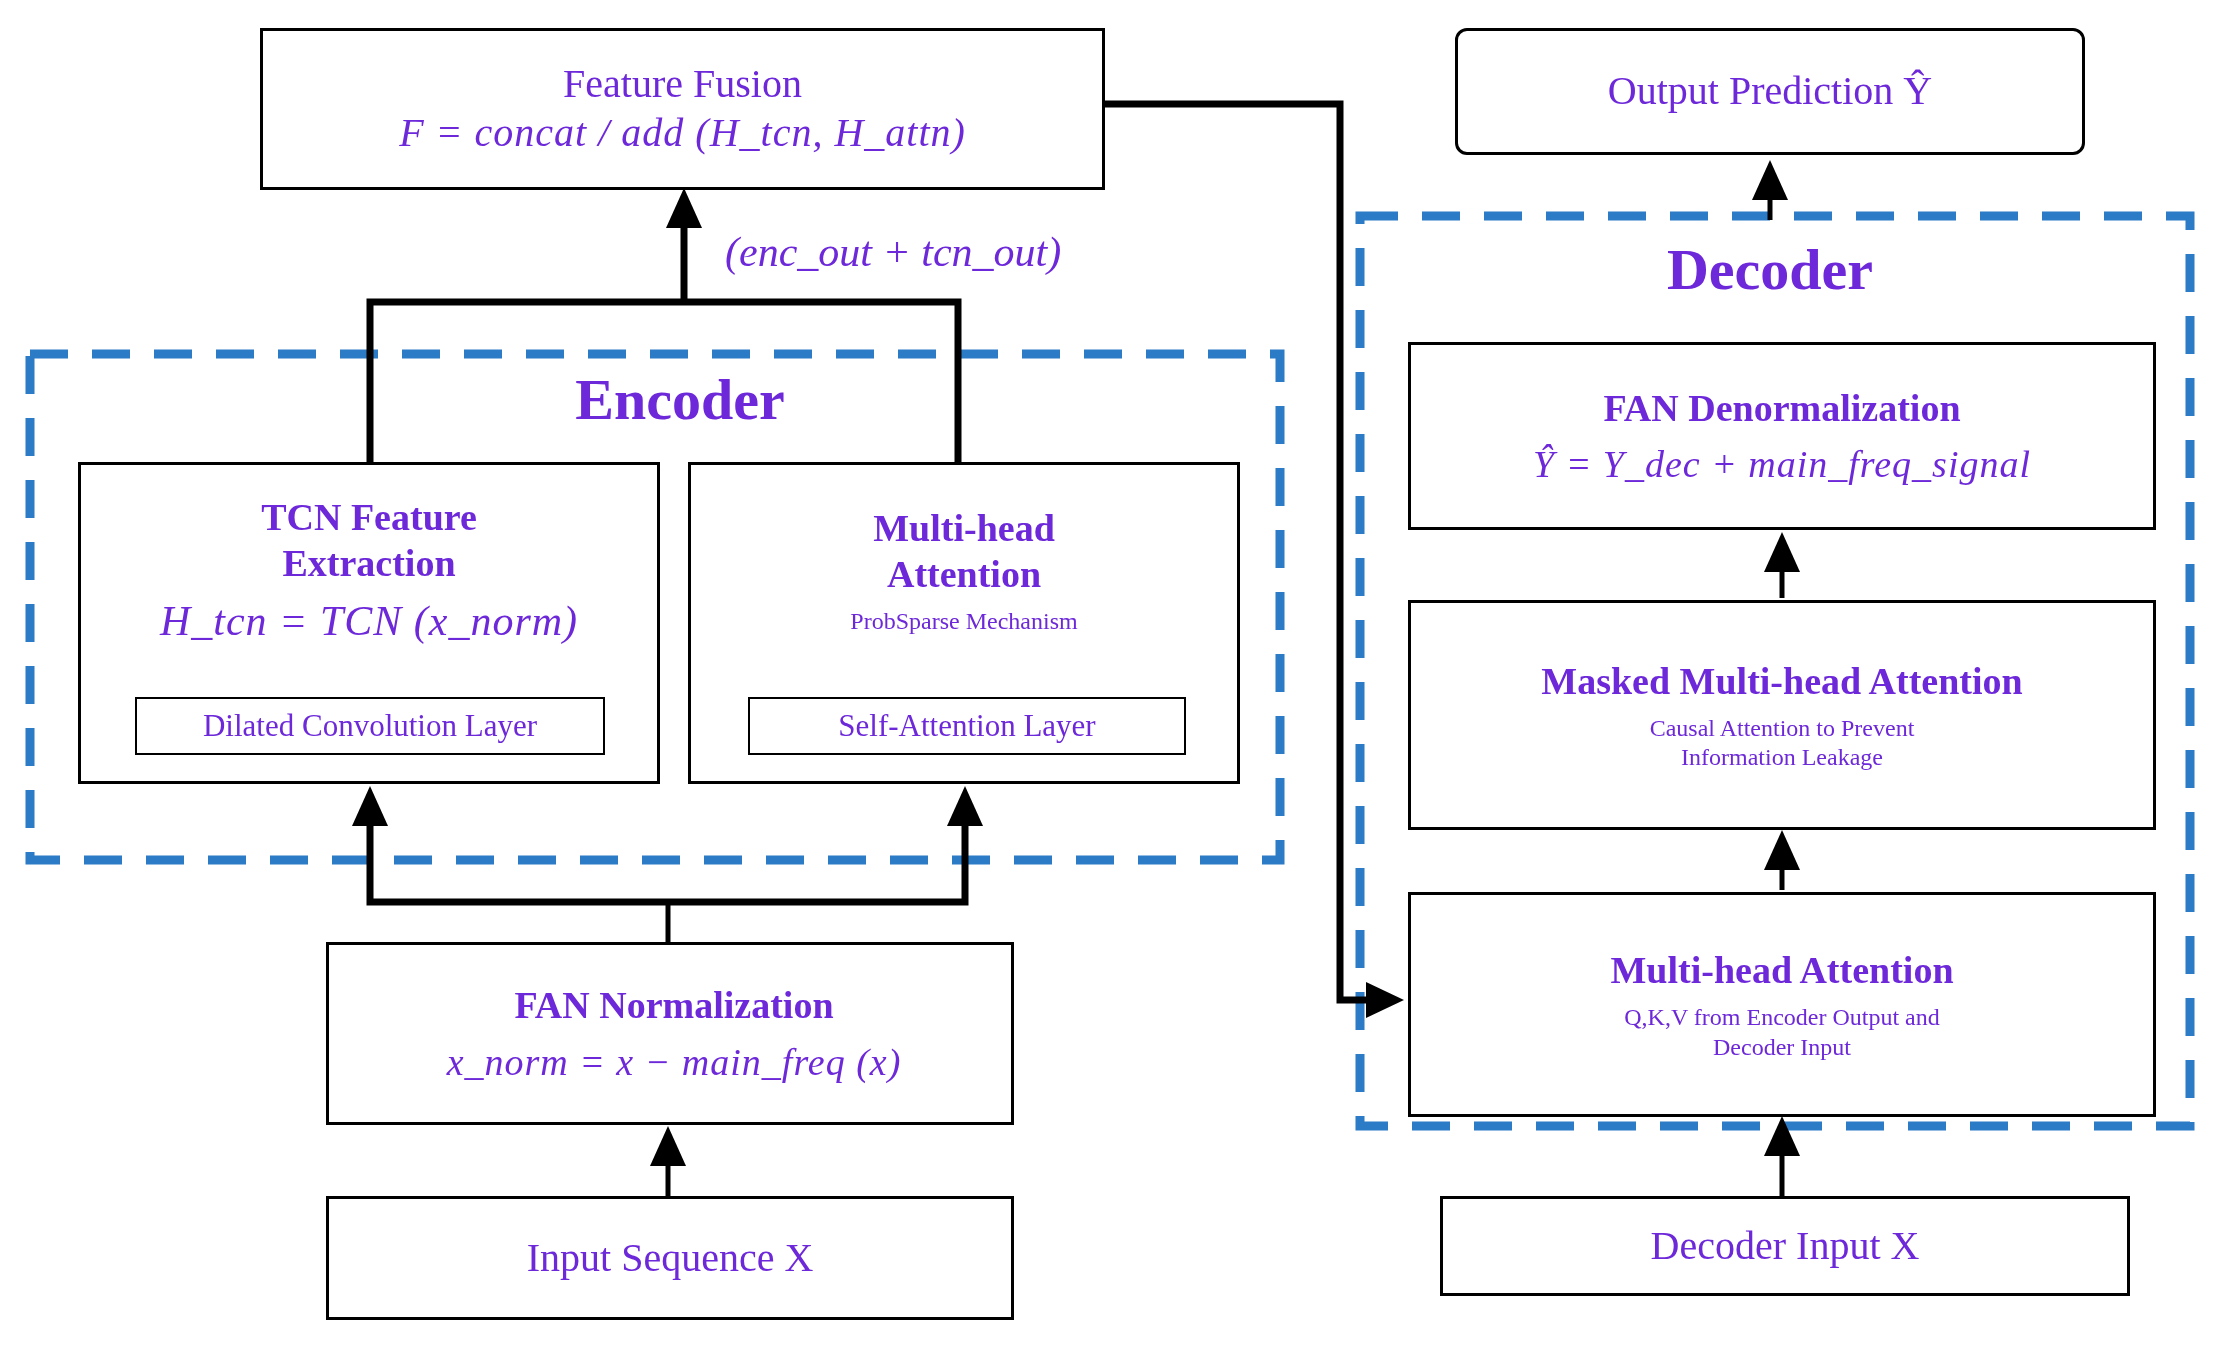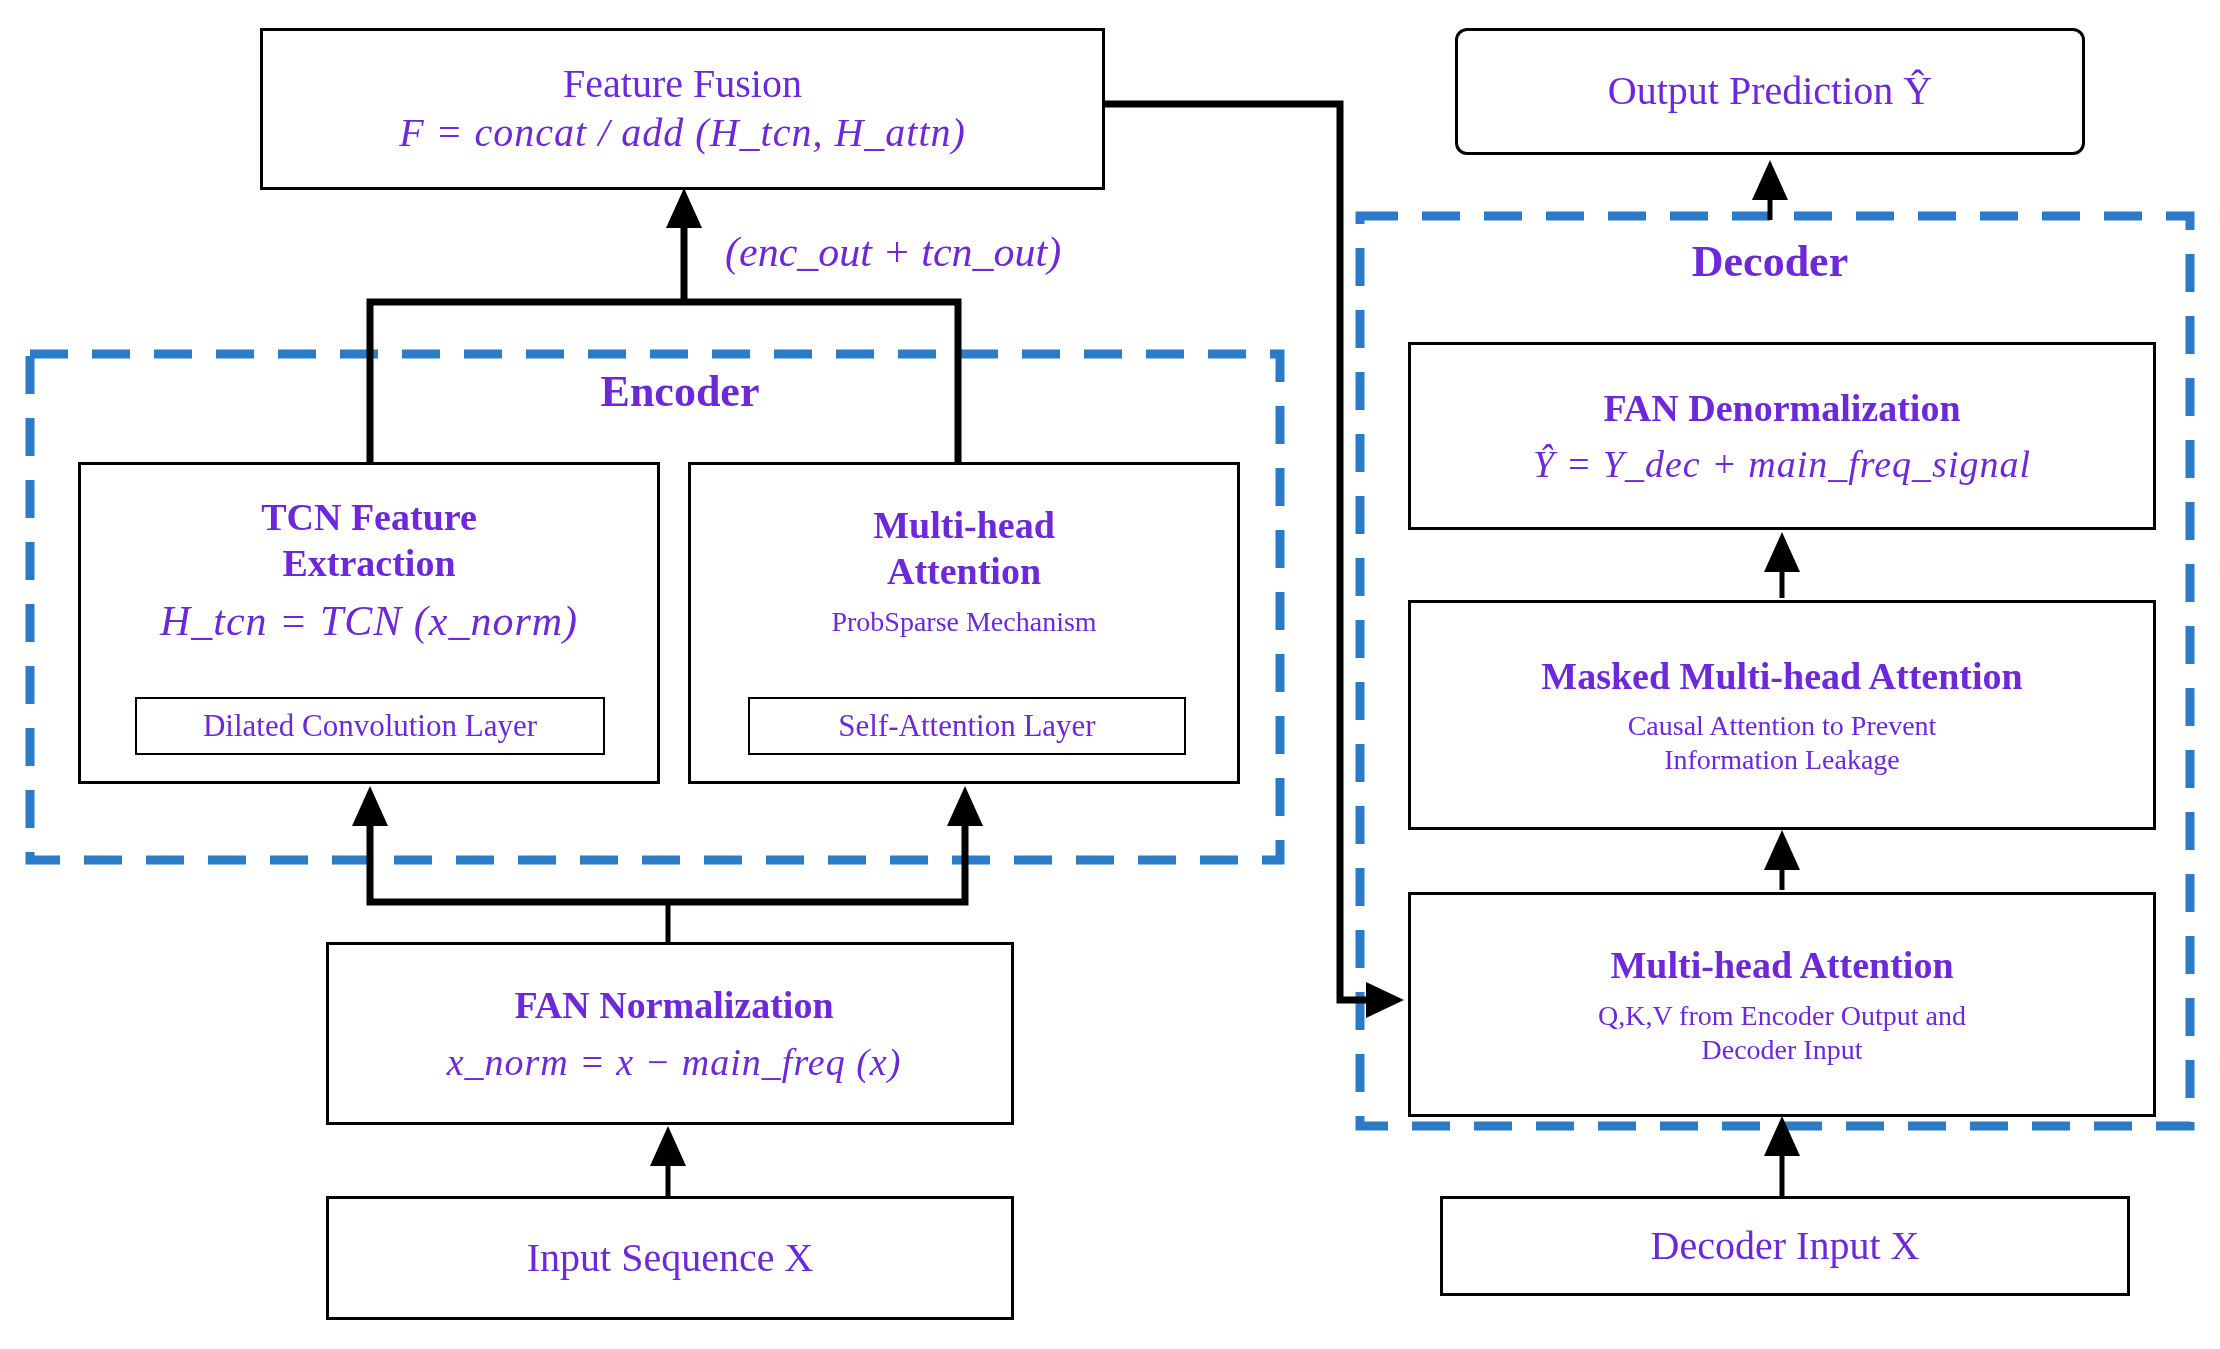--- a/index.html
+++ b/index.html
@@ -38,33 +38,33 @@
     text-align: center;
     font-size: 31px;
   }
   .plain   { font-size: 40px; }
   .bold    { font-weight: bold; }
   .formula { font-style: italic; font-size: 38px; letter-spacing: 1px; white-space: nowrap; }
   .big-title {
     position: absolute;
     z-index: 2;
     font-weight: bold;
-    font-size: 44px;
+    font-size: 58px;
     text-align: center;
     line-height: 1.1;
   }
   .float-label {
     position: absolute;
     z-index: 2;
     font-style: italic;
     font-size: 42px;
     white-space: nowrap;
   }
   .t38 { font-size: 38px; }
-  .t36 { font-size: 28px; }
+  .t36 { font-size: 24px; }
   .gap6  { }
   .gap10 { margin-top: 10px; }
 </style>
 </head>
 <body>
 
 <div id="canvas">
 
   <svg id="wires" width="2220" height="1349" viewBox="0 0 2220 1349">
 

